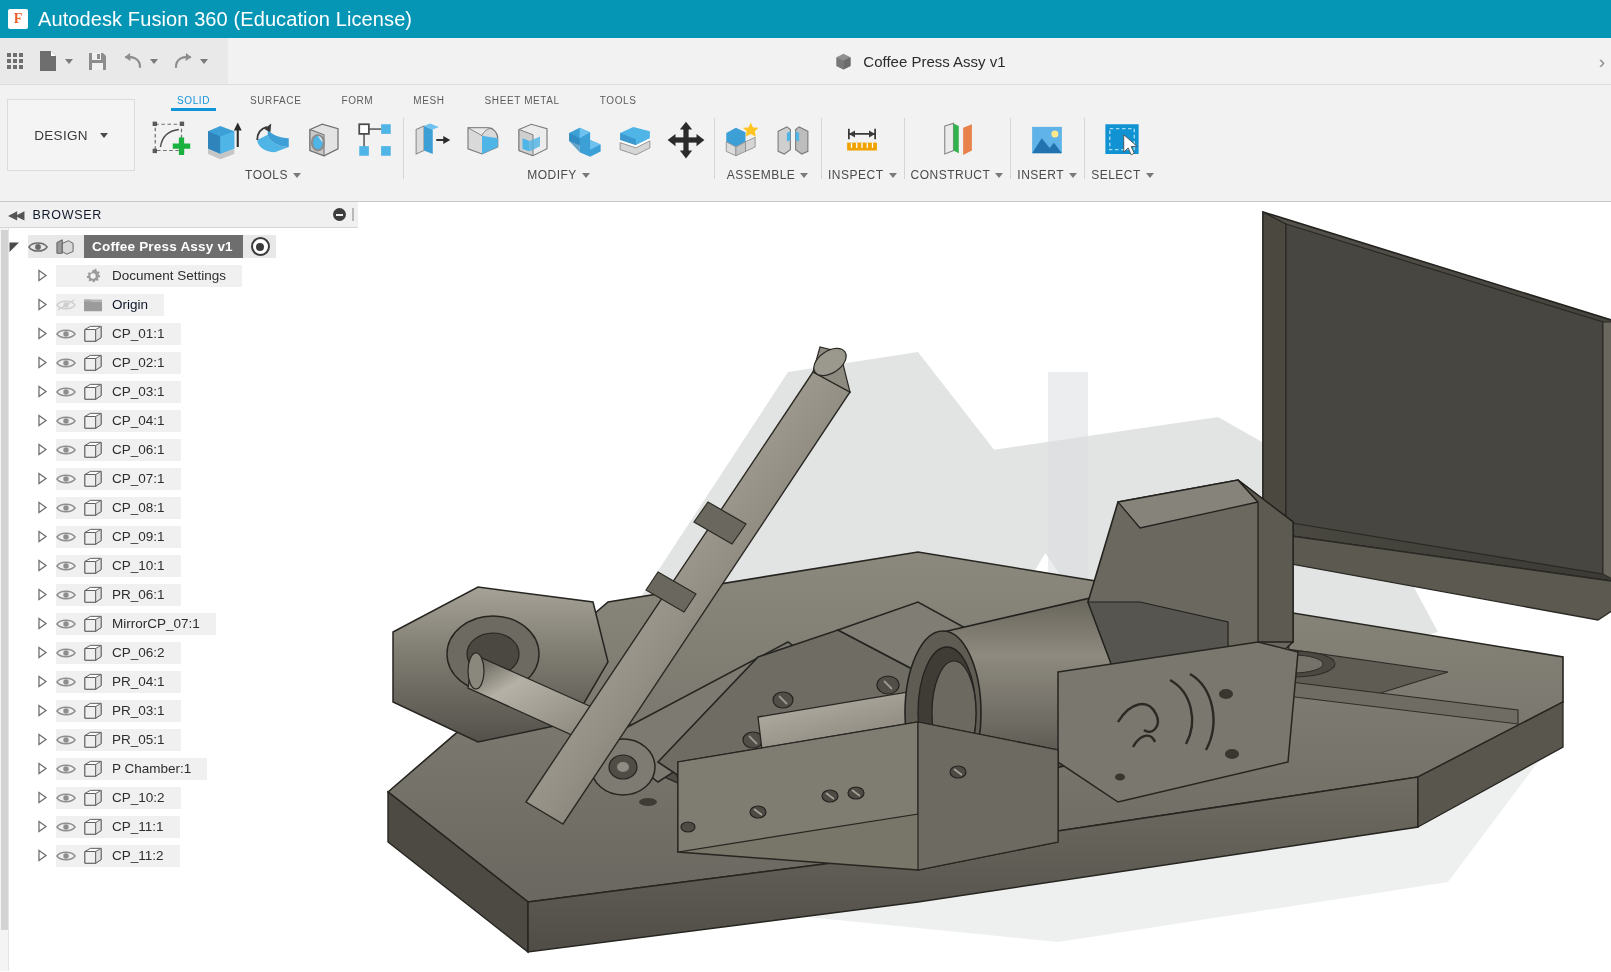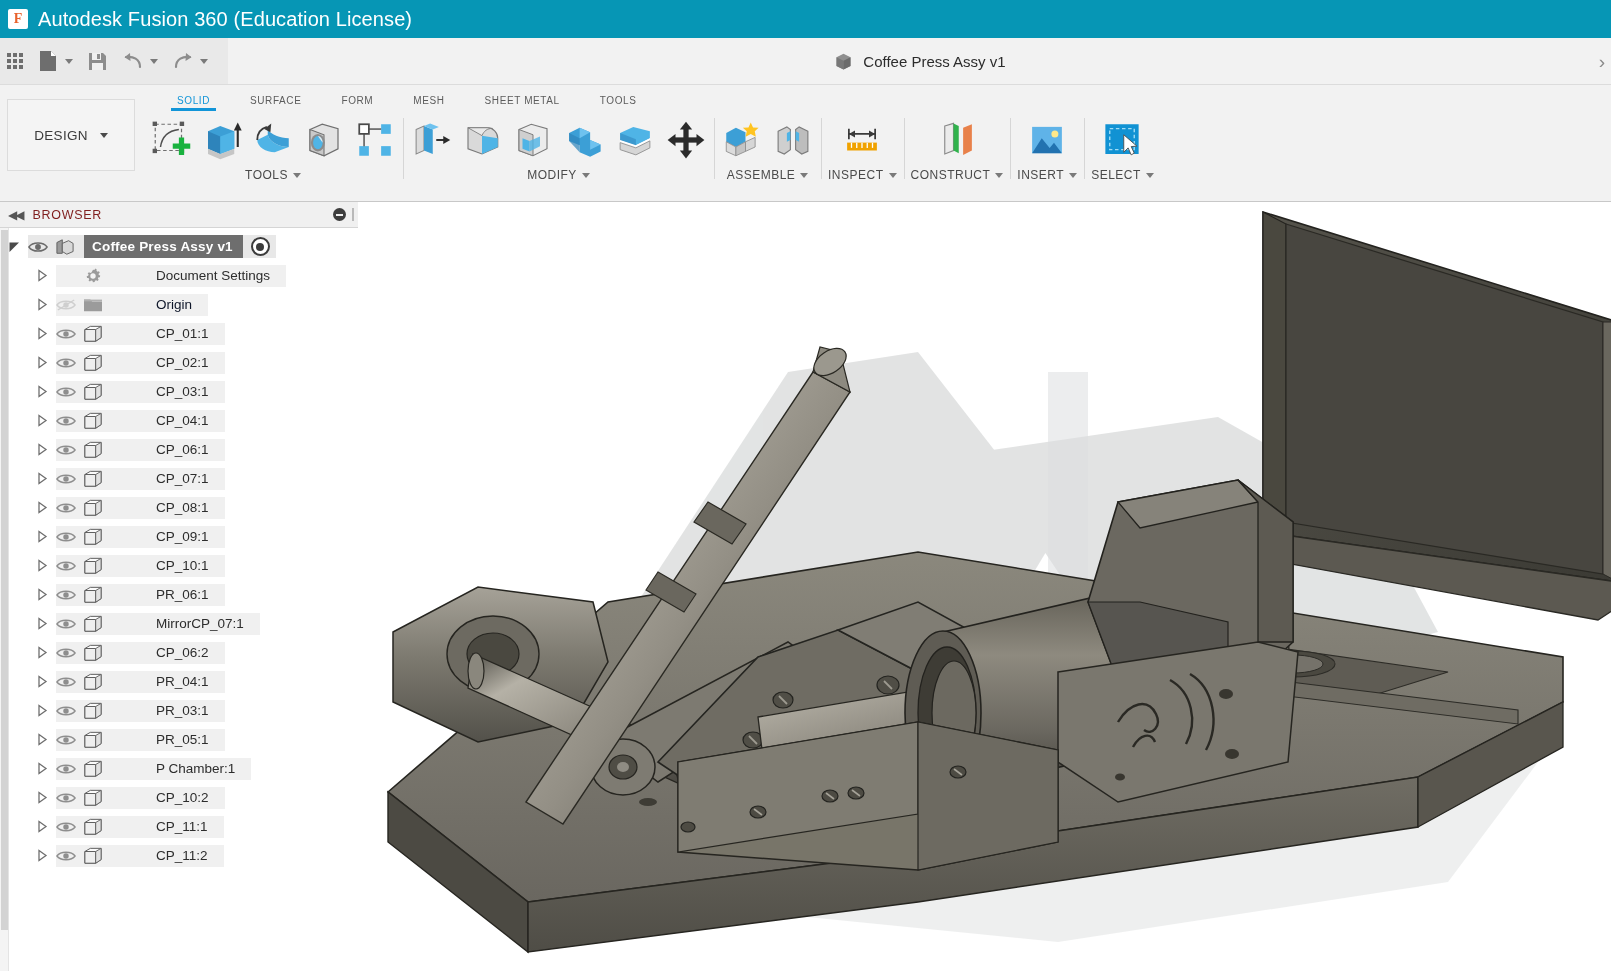--- a/index.html
+++ b/index.html
@@ -155,21 +155,21 @@
   }
   #browser-header {
     height: 26px;
     background: #f0f0f0;
     border-bottom: 1px solid #d5d5d5;
     display: flex; align-items: center;
     padding: 0 8px;
     position: relative;
   }
   #browser-collapse { color: #555; font-size: 12px; letter-spacing: -2px; margin-right: 10px; }
-  #browser-title { font-size: 12.5px; color: #7f1d1d; letter-spacing: 0.7px; }
+  #browser-title { font-size: 12.5px; color: #0f172a; letter-spacing: 0.7px; }
   #browser-header-right { position: absolute; right: 4px; display: flex; align-items: center; gap: 6px; }
   #minus-circle {
     width: 13px; height: 13px; border-radius: 50%;
     background: #3d3d3d;
     display: flex; align-items: center; justify-content: center;
   }
   #minus-circle i { width: 7px; height: 2px; background: #f0f0f0; display:block; }
   #grip { width: 2px; height: 13px; border-left: 1px solid #b9b9b9; border-right: 1px solid #b9b9b9; }
 
   #tree { flex: 1; overflow: hidden; padding-top: 4px; position: relative; }
@@ -197,21 +197,21 @@
     padding-right: 16px;
   }
   .arrow-right {
     width: 13px; height: 13px;
     flex: 0 0 auto;
     margin-right: 7px;
   }
   .arrow-down { width: 14px; height: 14px; flex: 0 0 auto; margin-right: 6px; }
   .eye { width: 20px; height: 14px; flex: 0 0 auto; margin-right: 7px; }
   .nodeicon { width: 20px; height: 18px; flex: 0 0 auto; margin-right: 9px; }
-  .tlabel { line-height: 1; margin-left: 44px; }
+  .tlabel { line-height: 1; }
 
   .tnode.root { padding-left: 8px; }
   #root-chip {
     display: flex; align-items: center;
     background: #e8e8e8;
     padding-right: 6px;
   }
   #root-name {
     background: #6e6e6e; color: #ffffff;
     font-weight: bold; font-size: 13.5px;

